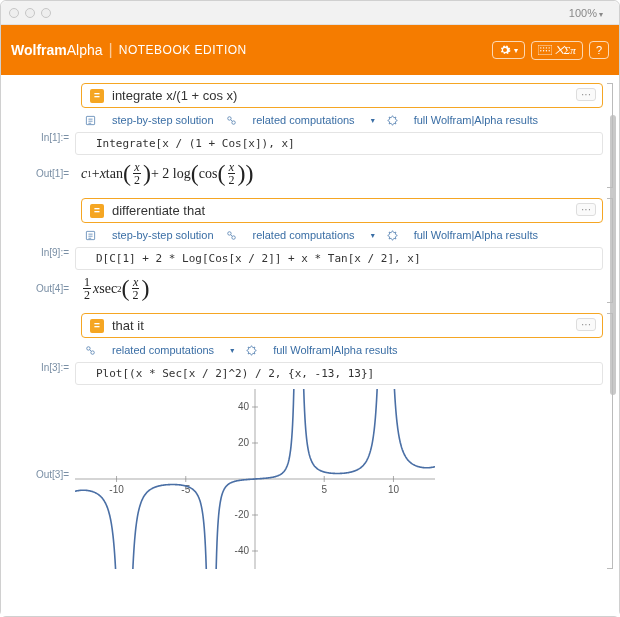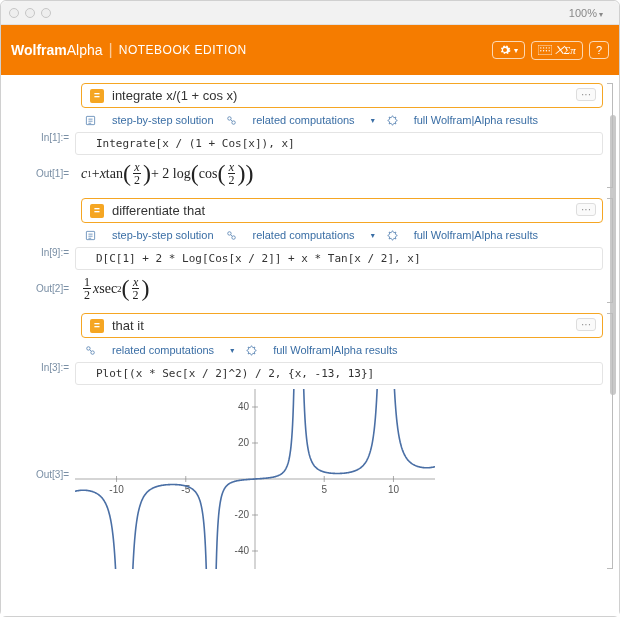--- a/index.html
+++ b/index.html
@@ -170,21 +170,21 @@
               <path d="M8 1l2 3 3-1-1 3 3 2-3 2 1 3-3-1-2 3-2-3-3 1 1-3-3-2 3-2-1-3 3 1z" fill="none" stroke="#3a6ea5"></path>
             </svg>
           <span>full Wolfram|Alpha results</span>
         </span>
       </div>
       <div class="inrow">
         <span class="lab">In[9]:=</span>
         <span class="code">D[C[1] + 2 * Log[Cos[x / 2]] + x * Tan[x / 2], x]</span>
       </div>
       <div class="outrow">
-        <span class="lab">Out[2]=</span>
+        <span class="lab">Out[4]=</span>
         <span class="math">
           <span class="frac">
               <span class="n">1</span>
               <span class="d">2</span>
             </span> <i>x</i> sec<span class="sup">2</span><span class="bigparen">(</span><span class="frac">
               <span class="n"><i>x</i></span>
               <span class="d">2</span>
             </span><span class="bigparen">)</span>
         </span>
       </div>

